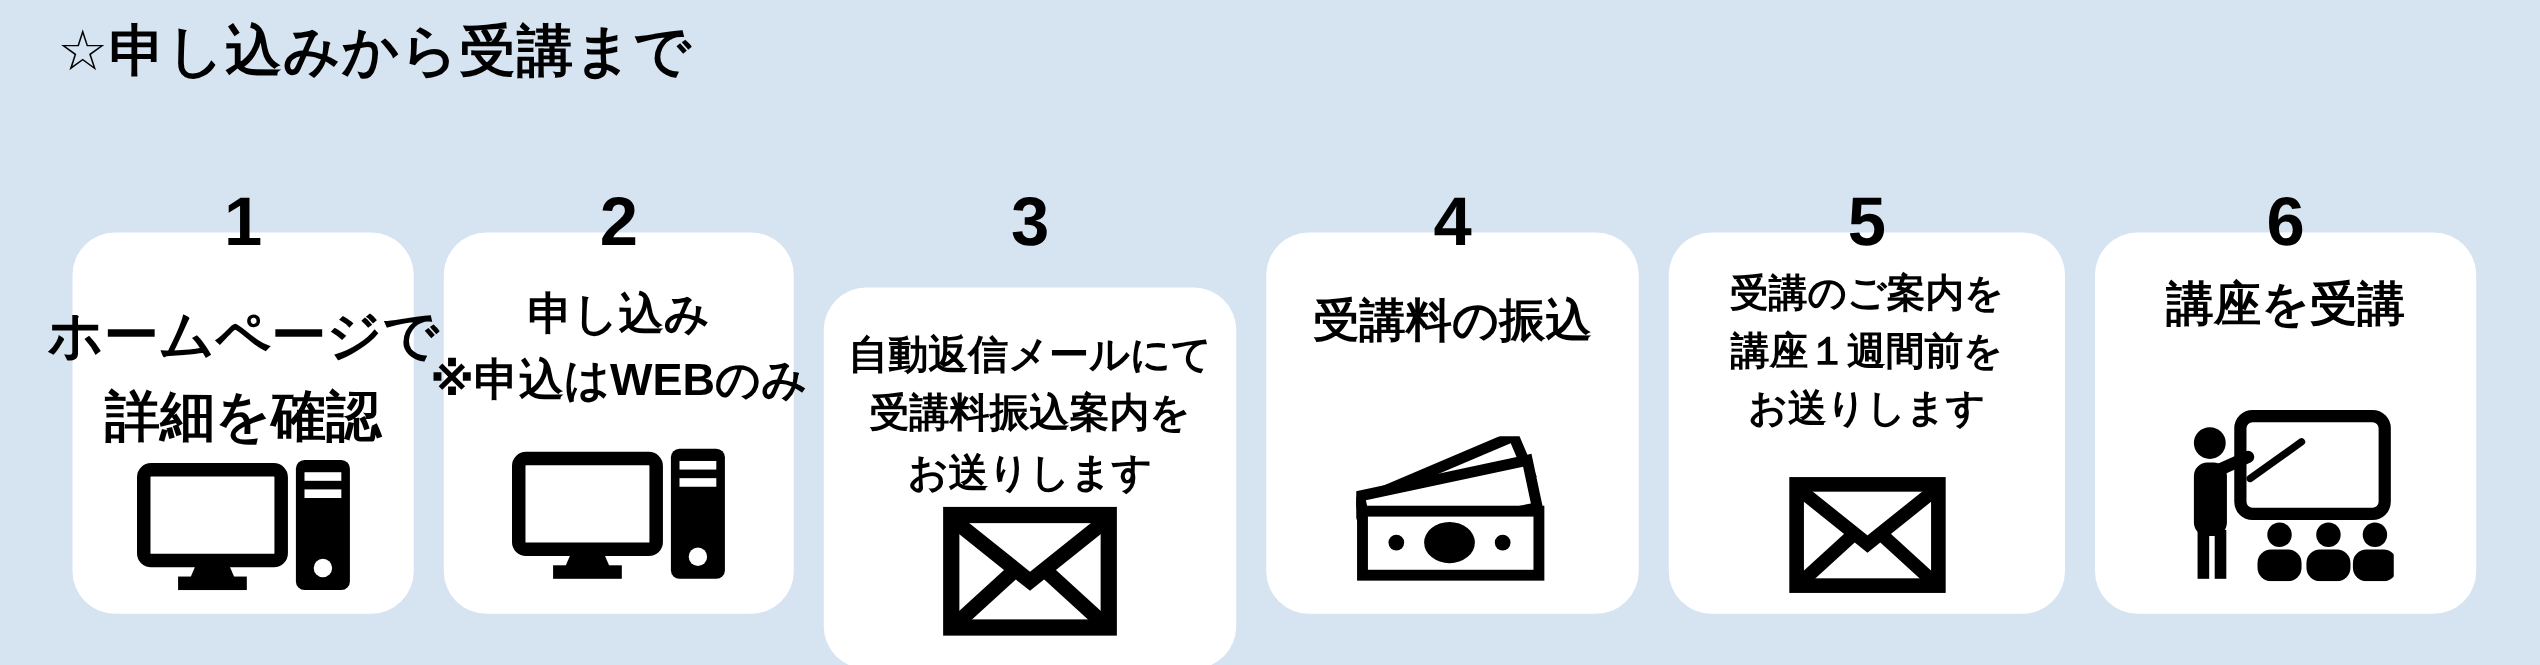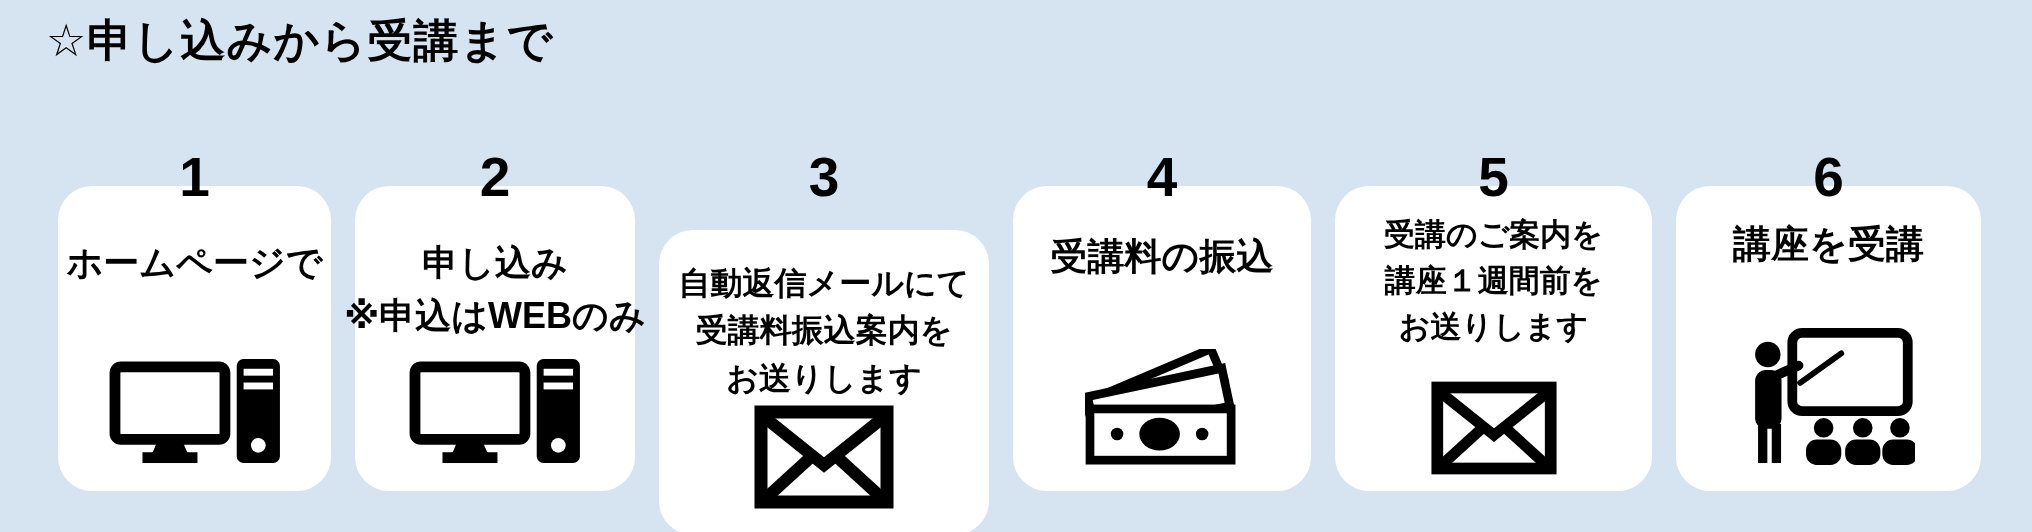--- a/index.html
+++ b/index.html
@@ -68,39 +68,40 @@
   .line { display: block; white-space: nowrap; }
   .icon-box {
     margin-top: auto;
     display: flex;
     align-items: flex-end;
     justify-content: center;
   }
   svg { display: block; }
 
   
-  .s1 { width: 273px; }  .s1 .card { padding-top: 50px; }  .s1 .card-text { font-size: 36px; }
-  .s2 { width: 280px; }  .s2 .card { padding-top: 50px; justify-content: flex-end; }  .s2 .card-text { font-size: 36px; }
+  .s1 { width: 273px; }  .s1 .card { padding-top: 50px; }  .s1 .card-text { font-size: 44px; }
+  .s2 { width: 280px; }  .s2 .card { padding-top: 38px; justify-content: flex-end; }  .s2 .card-text { font-size: 36px; }
   .s3 { width: 330px; }  .s3 .card { padding-top: 30px; margin-top: 44px; }  .s3 .card-text { font-size: 32px; }
   .s4 { width: 298px; }  .s4 .card { padding-top: 44px; }  .s4 .card-text { font-size: 37px; }
   .s5 { width: 317px; }  .s5 .card { padding-top: 26px; padding-bottom: 16px; }  .s5 .card-text { font-size: 31px; }
   .s6 { width: 305px; }  .s6 .card { padding-top: 30px; }  .s6 .card-text { font-size: 38px; }
 </style>
 </head>
 <body>
 
 <div class="title">☆申し込みから受講まで</div>
 
 <div class="steps">
 
   <div class="step s1">
     <div class="num">1</div>
     <div class="card">
       <div class="card-text">
         <span class="line">ホームページで</span>
+        <span class="line">詳細を確認</span>
       </div>
       <div class="icon-box">
         <svg width="172" height="108" viewBox="0 0 175 110">
           <rect x="6" y="10" width="112" height="74" rx="6" fill="#fff" stroke="#000" stroke-width="11"></rect>
           <polygon points="50,84 74,84 80,98 44,98" fill="#000"></polygon>
           <rect x="34" y="97" width="56" height="11" fill="#000"></rect>
           <rect x="130" y="2" width="44" height="106" rx="7" fill="#000"></rect>
           <rect x="137" y="12" width="30" height="7" fill="#fff"></rect>
           <rect x="137" y="26" width="30" height="7" fill="#fff"></rect>
           <circle cx="152" cy="90" r="7.5" fill="#fff"></circle>

